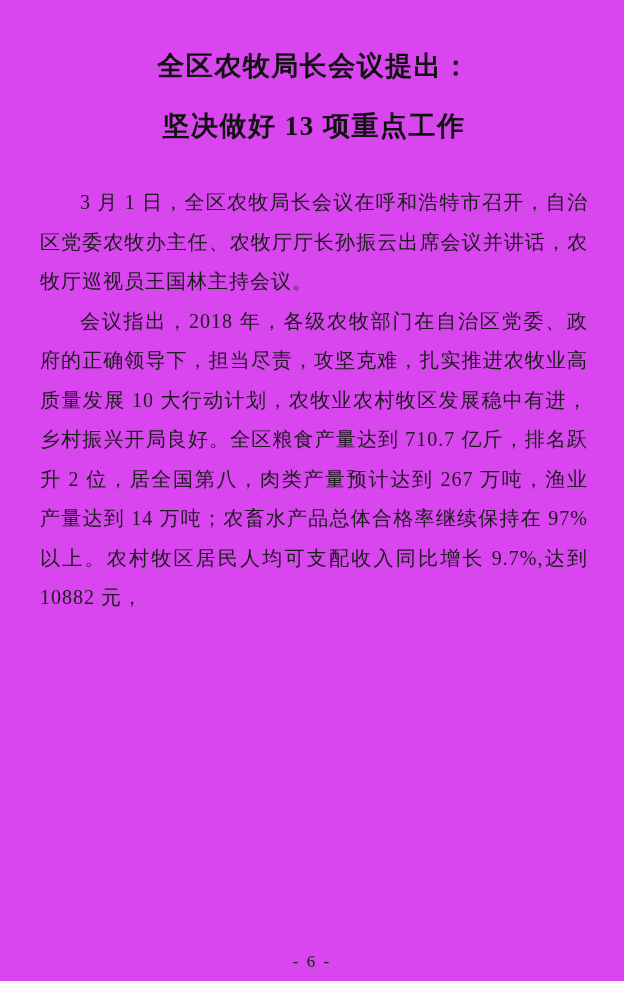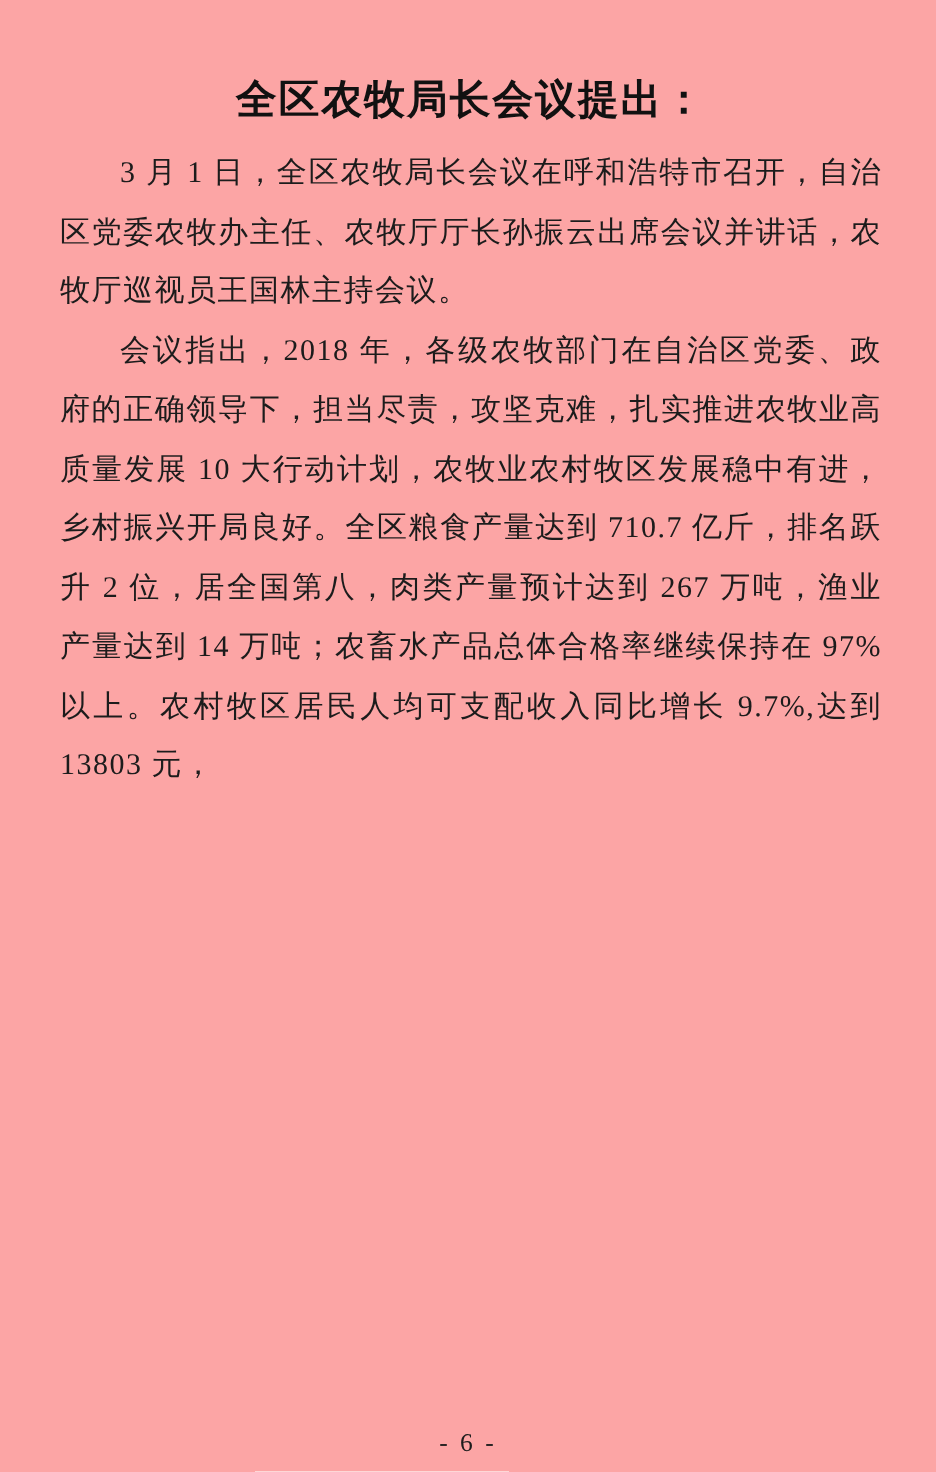--- a/index.html
+++ b/index.html
@@ -5,42 +5,42 @@
   html, body {
     margin: 0;
     padding: 0;
     background: #ffffff;
   }
   .page {
     position: relative;
     width: 624px;
     height: 981px;
     margin: 0;
-    background: #fca5a5;
+    background: #d946ef;
     box-sizing: border-box;
     padding: 30px 36px 0 40px;
     overflow: hidden;
     color: #1c1c1c;
     font-family: "Liberation Serif", "DejaVu Serif", serif;
   }
   .doc-title {
     margin: 6px 0 0 0;
     text-align: center;
     font-size: 27px;
     font-weight: bold;
     line-height: 60px;
     letter-spacing: 1.5px;
     color: #111111;
   }
   .doc-title .title-line {
     display: block;
     white-space: nowrap;
   }
   .doc-body {
-    margin-top: 0;
+    margin-top: 27px;
     font-size: 20px;
     line-height: 39.5px;
     letter-spacing: 1px;
     text-align: justify;
   }
   .doc-body p {
     margin: 0;
     text-indent: 2em;
   }
   .page-footer {
@@ -54,22 +54,23 @@
     color: #1c1c1c;
   }
 </style>
 </head>
 <body>
 
 <div class="page">
 
   <h1 class="doc-title">
     <span class="title-line">全区农牧局长会议提出：</span>
+    <span class="title-line">坚决做好 13 项重点工作</span>
   </h1>
 
   <div class="doc-body">
     <p>3 月 1 日，全区农牧局长会议在呼和浩特市召开，自治区党委农牧办主任、农牧厅厅长孙振云出席会议并讲话，农牧厅巡视员王国林主持会议。</p>
-    <p>会议指出，2018 年，各级农牧部门在自治区党委、政府的正确领导下，担当尽责，攻坚克难，扎实推进农牧业高质量发展 10 大行动计划，农牧业农村牧区发展稳中有进，乡村振兴开局良好。全区粮食产量达到 710.7 亿斤，排名跃升 2 位，居全国第八，肉类产量预计达到 267 万吨，渔业产量达到 14 万吨；农畜水产品总体合格率继续保持在 97%以上。农村牧区居民人均可支配收入同比增长 9.7%,达到 13803 元，</p>
+    <p>会议指出，2018 年，各级农牧部门在自治区党委、政府的正确领导下，担当尽责，攻坚克难，扎实推进农牧业高质量发展 10 大行动计划，农牧业农村牧区发展稳中有进，乡村振兴开局良好。全区粮食产量达到 710.7 亿斤，排名跃升 2 位，居全国第八，肉类产量预计达到 267 万吨，渔业产量达到 14 万吨；农畜水产品总体合格率继续保持在 97%以上。农村牧区居民人均可支配收入同比增长 9.7%,达到 10882 元，</p>
   </div>
 
   <div class="page-footer">- 6 -</div>
 
 </div>
 
 </body></html>

